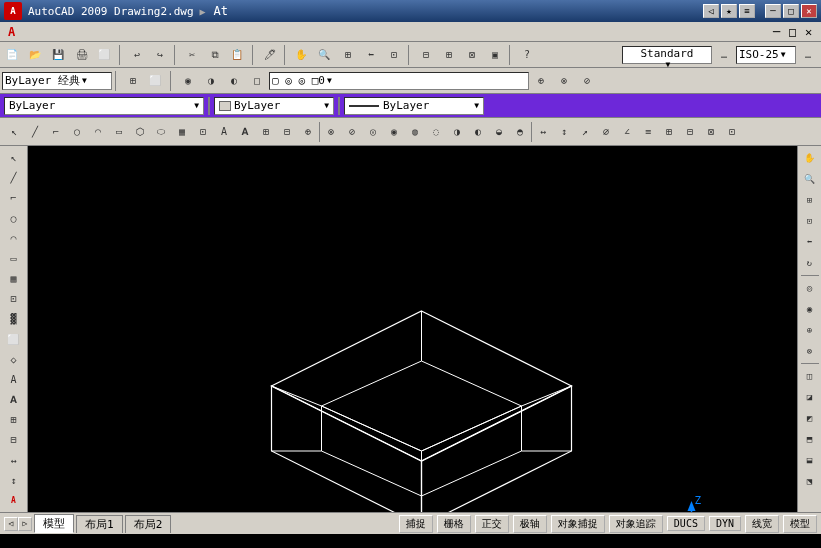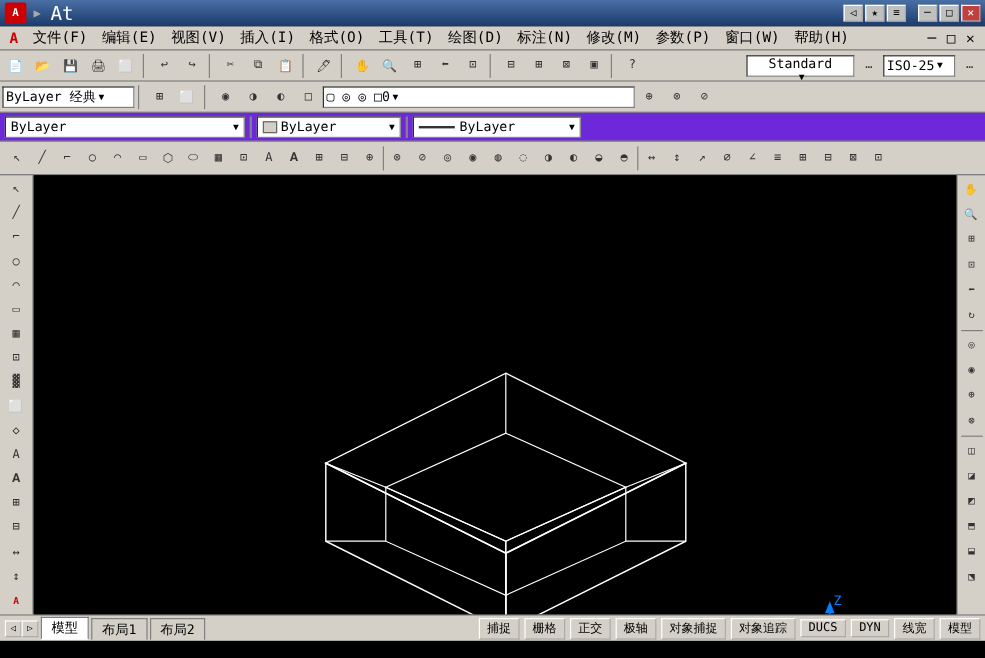--- a/index.html
+++ b/index.html
@@ -240,53 +240,40 @@
       color: #666;
       width: 140px;
     }
   </style>
 </head>
 <body>
 
 <div id="title-bar">
   <div class="title-left">
     <div class="autocad-logo">A</div>
+    <span class="title-text">AutoCAD 2009  Drawing2.dwg</span>
     <span style="color:#aaa; font-size:10px;">▶</span>
-    <span style="color:white; font-size:16px; margin-left:2px;">At</span>
+    <span style="color:white; font-size:12px; margin-left:2px;">At</span>
   </div>
   <div class="win-controls">
 
     <div style="display:flex; align-items:center; gap:2px;">
       <div class="win-btn">◁</div>
       <div class="win-btn">★</div>
       <div class="win-btn">≡</div>
     </div>
     <div style="width:6px;"></div>
     <div class="win-btn">─</div>
     <div class="win-btn">□</div>
     <div class="win-btn" style="background:#c04040; color:white;">✕</div>
   </div>
 </div>
 
 <div id="menu-bar">
   <div class="menu-item" style="font-weight:bold; color:#c00;">A</div>
-  <div id="menu-items-container" style="display:flex;">
-  <div class="menu-item">文件(F)</div>
-      <div class="menu-item">编辑(E)</div>
-      <div class="menu-item">视图(V)</div>
-      <div class="menu-item">插入(I)</div>
-      <div class="menu-item">格式(O)</div>
-      <div class="menu-item">工具(T)</div>
-      <div class="menu-item">绘图(D)</div>
-      <div class="menu-item">标注(N)</div>
-      <div class="menu-item">修改(M)</div>
-      <div class="menu-item">参数(P)</div>
-      <div class="menu-item">窗口(W)</div>
-      <div class="menu-item">帮助(H)</div>
-    </div>
 
   <div style="margin-left:auto; display:flex; align-items:center; gap:2px;">
     <div class="win-btn" style="width:14px;height:14px;">─</div>
     <div class="win-btn" style="width:14px;height:14px;">□</div>
     <div class="win-btn" style="width:14px;height:14px;">✕</div>
   </div>
 </div>
 
 <div class="toolbar-row" id="toolbar-row-1">
 

